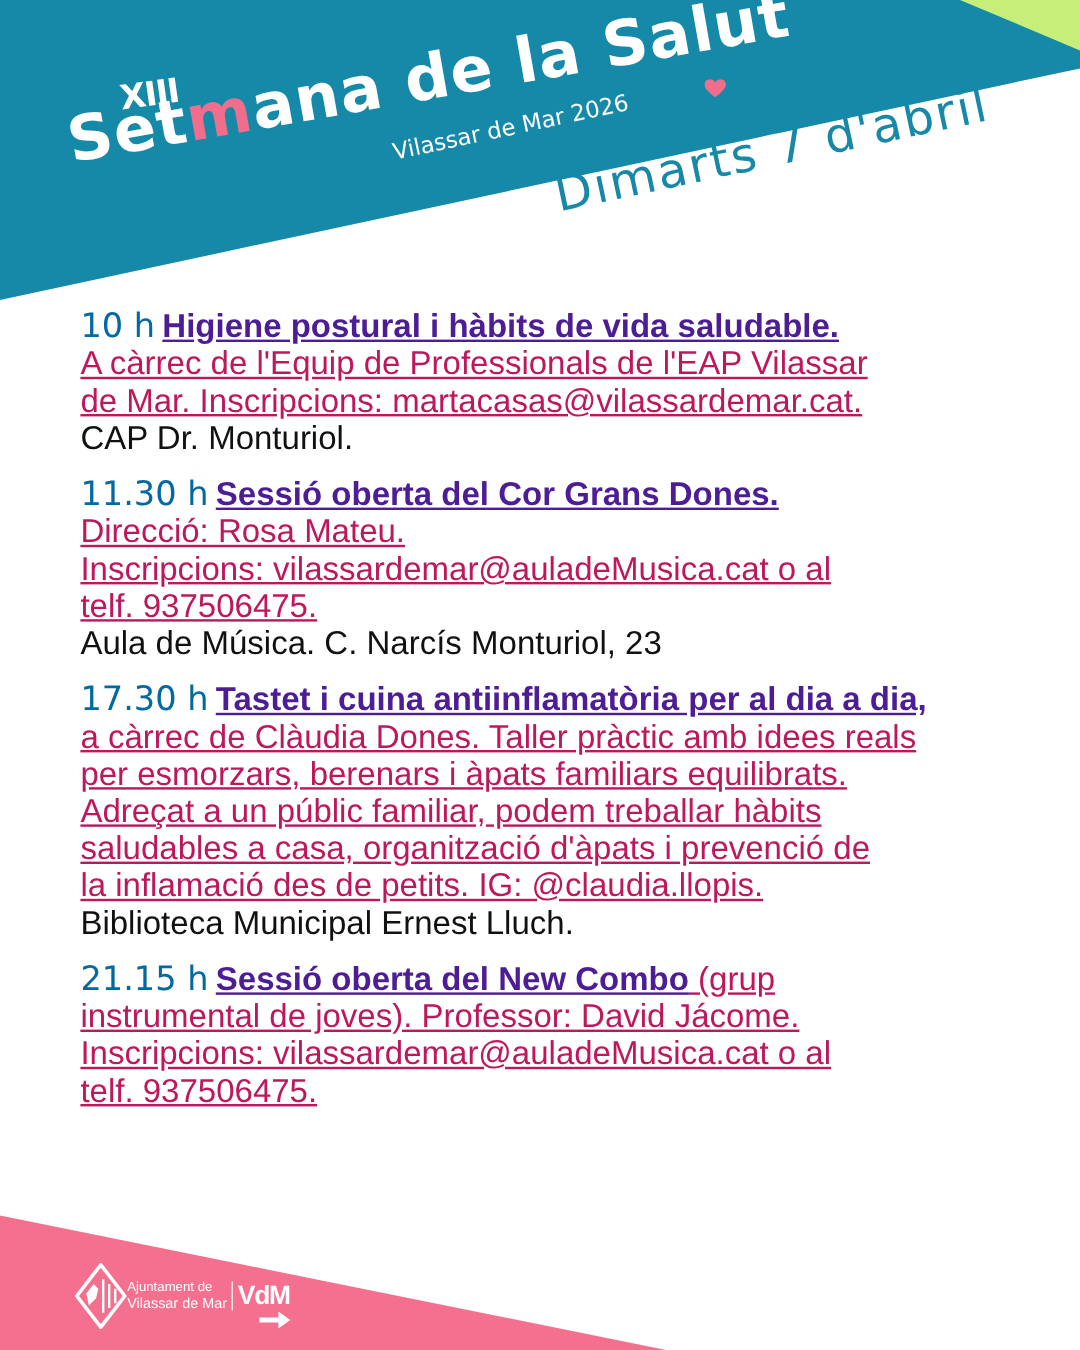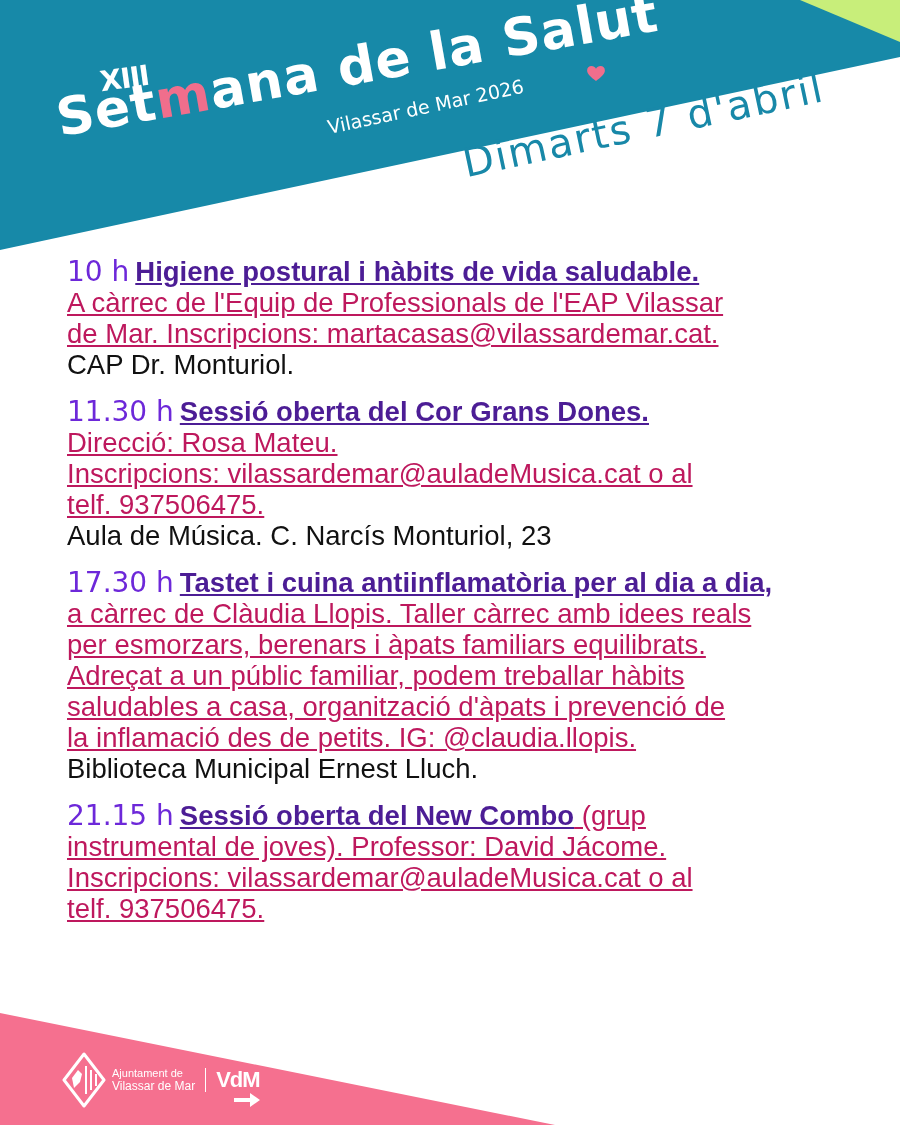--- a/index.html
+++ b/index.html
@@ -36,30 +36,30 @@
       transform: rotate(-12deg); transform-origin: 0 100%; white-space: nowrap;
       letter-spacing: 2px;
     }
     .content {
       position: absolute; left: 67px; top: 256px; width: 800px; z-index: 2;
       color: #1a1a1a; font-size: 27.5px; line-height: 31px;
       font-family: "Liberation Sans", sans-serif;
     }
     .event { margin-bottom: 16px; }
     .event .time {
-      color: #6d28d9; font-family: "DejaVu Sans", sans-serif; font-weight: normal;
+      color: #0369a1; font-family: "DejaVu Sans", sans-serif; font-weight: normal;
       font-size: 28px; margin-right: 6px;
     }
     .event .title { font-weight: bold; color: #4c1d95; text-decoration: underline; }
     .event .desc { color: #be185d; font-weight: normal; text-decoration: underline; }
     .event .place { color: #111; display: block; font-weight: normal; }
     .event .line { display: block; }
     .footer-logo {
       position: absolute; left: 62px; top: 1052px; z-index: 2;
-      display: flex; align-items: center; gap: 6px; color: #fff;
+      display: flex; align-items: center; color: #fff;
     }
     .crest {
       width: 44px; height: 56px;
     }
     .org-name { font-size: 11px; line-height: 13px; }
     .org-name .bold { font-weight: normal; font-size: 12px; }
     .divider { width: 1px; height: 24px; background: #fff; margin: 0 4px; }
     .vdm { font-weight: bold; font-size: 22px; letter-spacing: -1px; position: relative; }
     .vdm-arrow { position: absolute; left: 18px; top: 26px; width: 26px; height: 14px; }
   </style>
@@ -95,21 +95,21 @@
   <div class="event">
     <span class="time">11.30 h</span><span class="title">Sessió oberta del Cor Grans Dones.</span>
     <span class="line desc">Direcció: Rosa Mateu.</span>
     <span class="line desc">Inscripcions: vilassardemar@auladeMusica.cat o al</span>
     <span class="line desc">telf. 937506475.</span>
     <span class="place">Aula de Música. C. Narcís Monturiol, 23</span>
   </div>
 
   <div class="event">
     <span class="time">17.30 h</span><span class="title">Tastet i cuina antiinflamatòria per al dia a dia,</span>
-    <span class="line desc">a càrrec de Clàudia Llopis. Taller càrrec amb idees reals</span>
+    <span class="line desc">a càrrec de Clàudia Dones. Taller pràctic amb idees reals</span>
     <span class="line desc">per esmorzars, berenars i àpats familiars equilibrats.</span>
     <span class="line desc">Adreçat a un públic familiar, podem treballar hàbits</span>
     <span class="line desc">saludables a casa, organització d'àpats i prevenció de</span>
     <span class="line desc">la inflamació des de petits. IG: @claudia.llopis.</span>
     <span class="place">Biblioteca Municipal Ernest Lluch.</span>
   </div>
 
   <div class="event">
     <span class="time">21.15 h</span><span class="title">Sessió oberta del New Combo</span><span class="desc"> (grup</span>
     <span class="line desc">instrumental de joves). Professor: David Jácome.</span>

